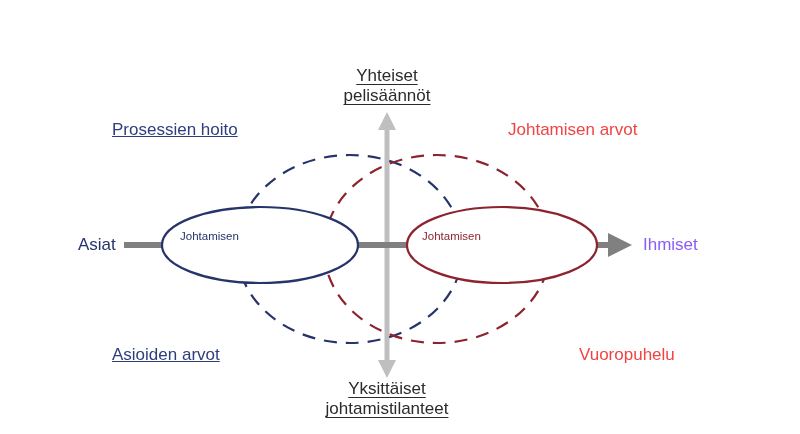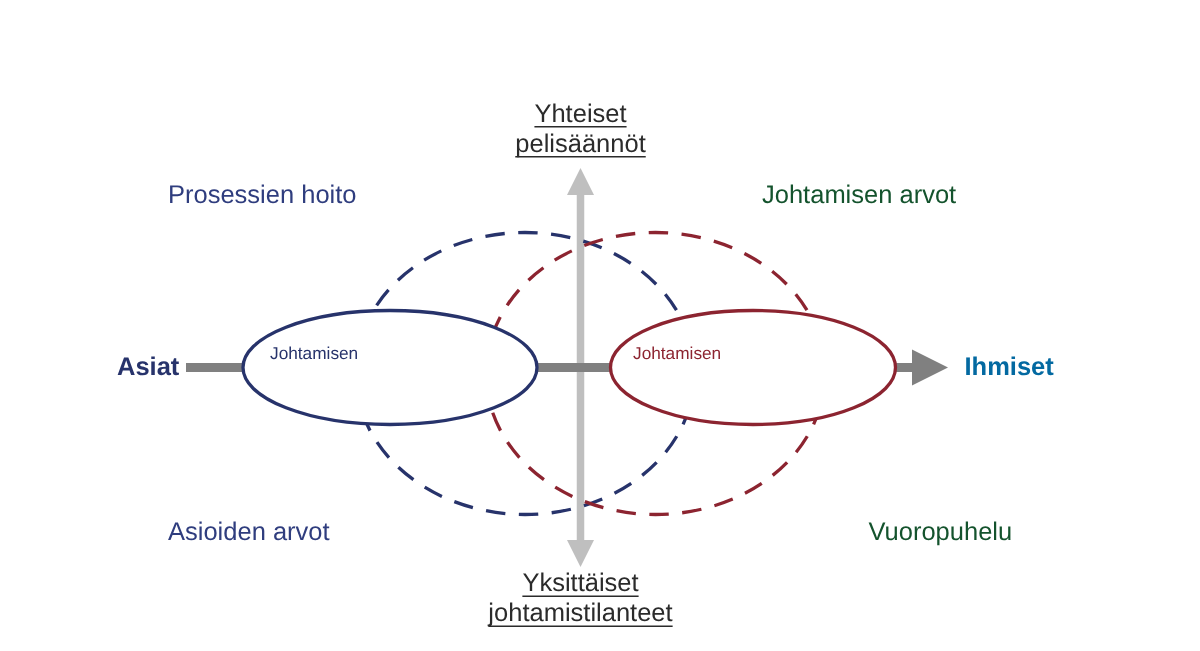--- a/index.html
+++ b/index.html
@@ -35,30 +35,30 @@
   .axis-label {
     font-size: 17px;
     color: #2b2b2b;
     font-weight: 400;
     text-decoration: underline;
     text-underline-offset: 3px;
   }
   .axis-label span { display: block; }
   .end-label {
     font-size: 17px;
-    font-weight: bold;
+    font-weight: normal;
   }
   .end-label.left  { color: #27336b; }
-  .end-label.right { color: #0369a1; }
+  .end-label.right { color: #8b5cf6; }
   .corner-label {
     font-size: 17px;
     font-weight: 400;
   }
-  .corner-label.blue { color: #2f3d7e; }
-  .corner-label.red  { color: #14532d; }
+  .corner-label.blue { color: #2f3d7e; text-decoration: underline; }
+  .corner-label.red  { color: #ef4444; }
   .ellipse-label {
     font-size: 11.5px;
     line-height: 1.45;
     text-align: left;
   }
   .ellipse-label.blue { color: #27336b; }
   .ellipse-label.red  { color: #8c2430; }
   .ellipse-label span { display: block; }
 </style>
 </head>

